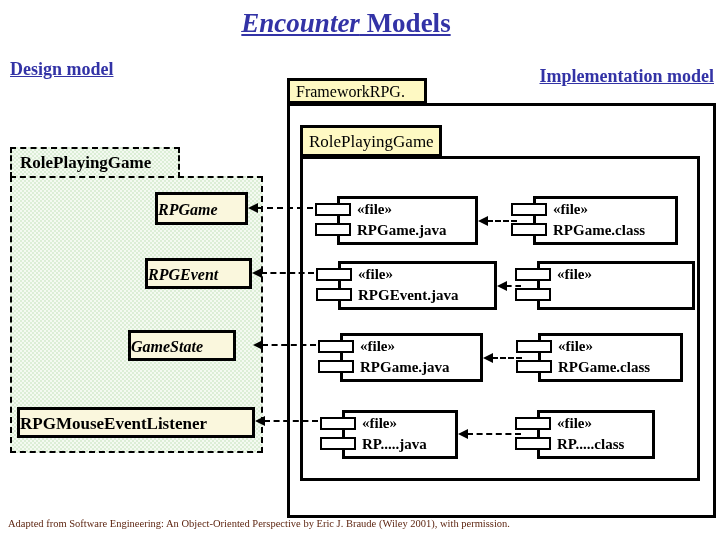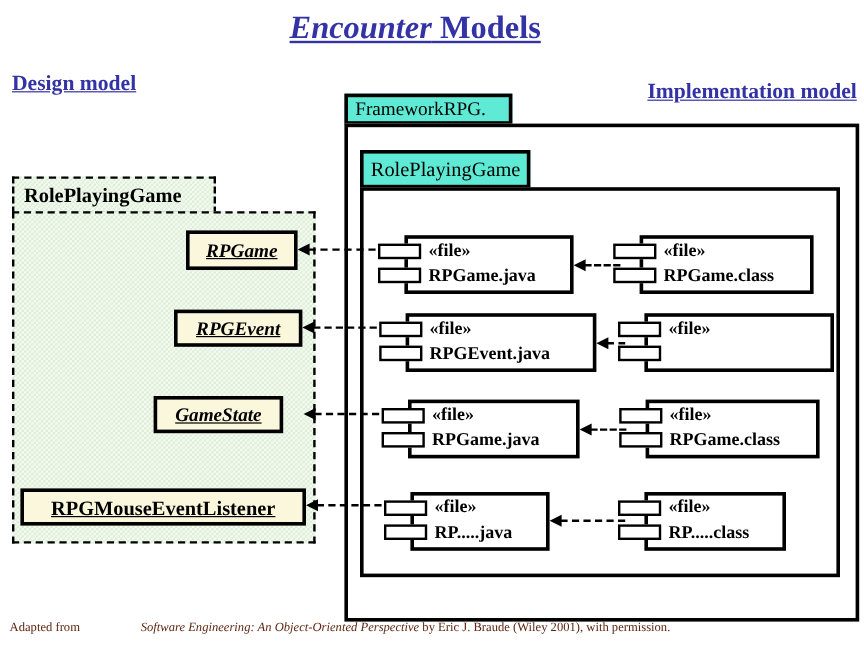--- a/index.html
+++ b/index.html
@@ -4,47 +4,47 @@
 <style>
   html,body{margin:0;padding:0;}
   body{font-family:"Liberation Serif","DejaVu Serif",serif;background:#888;}
   .slide{position:relative;width:720px;height:540px;background:#ffffff;overflow:hidden;}
   .abs{position:absolute;box-sizing:border-box;}
 
   .title{font-size:27px;font-weight:bold;color:#3333a6;text-decoration:underline;text-align:center;white-space:nowrap;}
   .title .it{font-style:italic;margin-left:32px;}
   .modelLabel{font-size:18px;font-weight:bold;color:#3333a6;text-decoration:underline;white-space:nowrap;}
 
-  .pkgTab{background:#5eead4;border:3px solid #000;font-size:16px;line-height:20px;padding:1px 4px 0 6px;white-space:nowrap;overflow:hidden;}
+  .pkgTab{background:#fef9c3;border:3px solid #000;font-size:16px;line-height:20px;padding:1px 4px 0 6px;white-space:nowrap;overflow:hidden;}
   .pkgBody{background:#fff;border:3px solid #000;}
 
   .green{
     background-color:#f4faf1;
     background-image:
       linear-gradient(45deg,#dceed6 25%,transparent 25%,transparent 75%,#dceed6 75%),
       linear-gradient(45deg,#dceed6 25%,transparent 25%,transparent 75%,#dceed6 75%);
     background-size:4px 4px;
     background-position:0 0,2px 2px;
   }
   .designTab{border:2px dashed #000;font-size:17px;font-weight:bold;line-height:27px;padding:0 0 0 8px;white-space:nowrap;}
   .designBody{border:2px dashed #000;}
 
-  .clsBox{background:#faf7dd;border:3px solid #000;text-align:center;font-weight:bold;font-size:16px;white-space:nowrap;text-decoration:underline;}
+  .clsBox{background:#faf7dd;border:3px solid #000;text-align:left;font-weight:bold;font-size:16px;white-space:nowrap;}
   .clsBox.it{font-style:italic;}
 
   .component{background:#fff;border:3px solid #000;font-weight:bold;font-size:15px;line-height:21px;padding:0 2px 0 17px;white-space:nowrap;}
   .ctab{position:absolute;box-sizing:border-box;width:36px;height:13px;background:#fff;border:2px solid #000;}
   .ctab.t1{left:-25px;top:4px;}
   .ctab.t2{left:-25px;top:24px;}
 
   .dashline{height:0;border-top:2px dashed #000;}
   .headL{width:0;height:0;border-top:5px solid transparent;border-bottom:5px solid transparent;border-right:10px solid #000;}
 
   .caption{font-size:10.5px;color:#5e2612;white-space:nowrap;}
-  .caption .it{font-style:italic;margin-left:48px;}
+  .caption .it{}
 </style>
 </head>
 <body>
 
 <div class="slide">
 
   <div class="abs title" style="left:150px;top:8px;width:360px;">
     <span class="it">Encounter</span><span> Models</span>
   </div>
 

